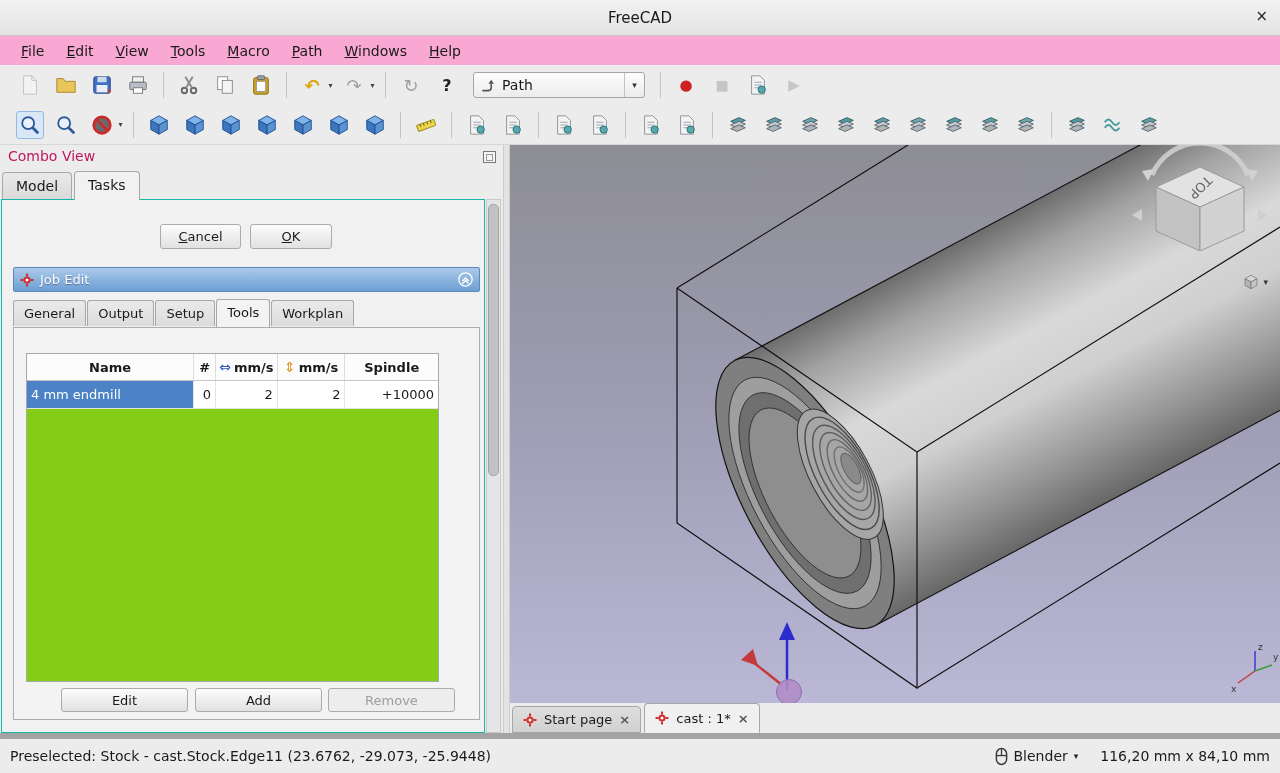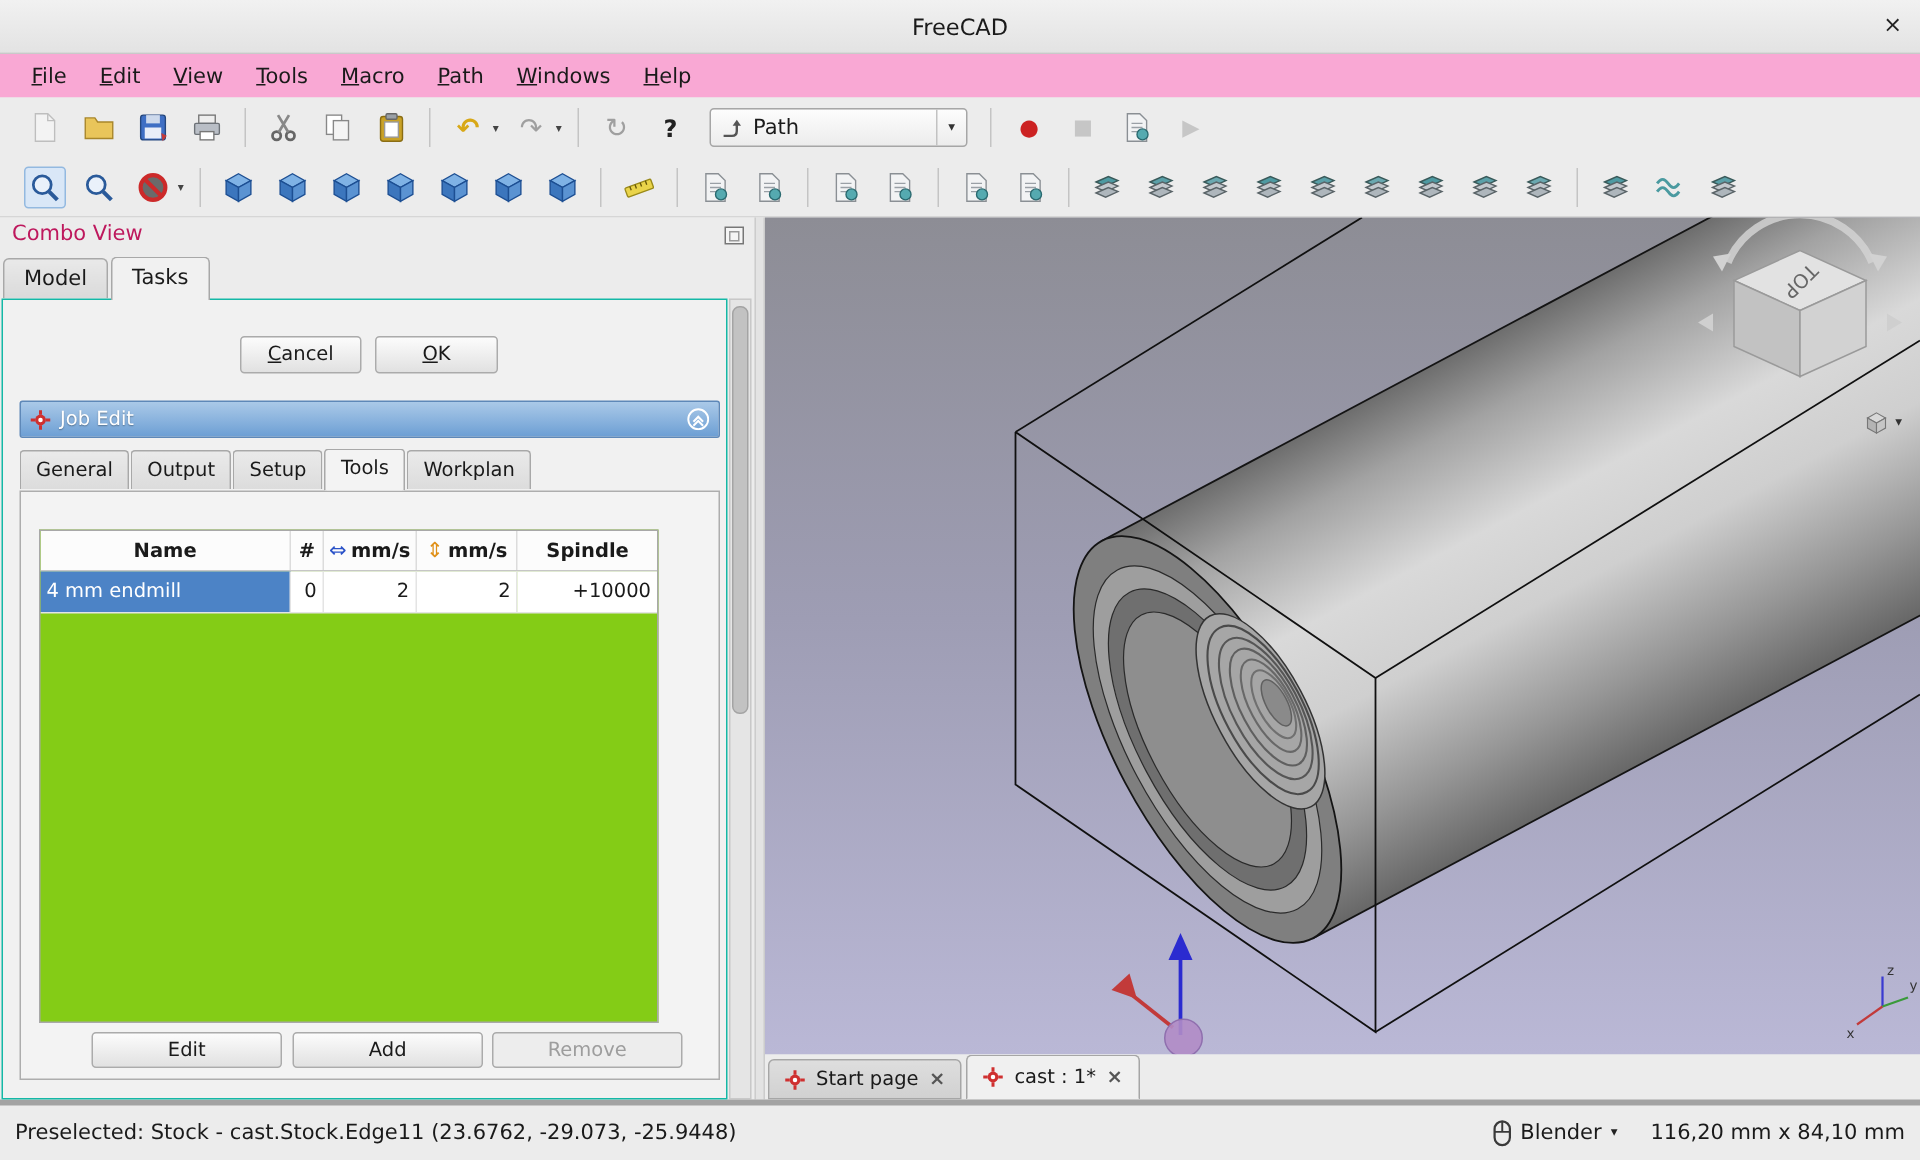--- a/index.html
+++ b/index.html
@@ -85,21 +85,21 @@
   .mini-nav{position:absolute;right:12px;top:128px;display:flex;align-items:center;gap:3px}
   .mini-nav .dd2{font-size:9px;color:#333}
 
   
   .vp-tabbar{position:absolute;left:510px;top:703px;width:770px;height:30px;display:flex;align-items:flex-end;gap:3px;padding-left:2px;background:#ececec}
   .vptab{height:27px;display:flex;align-items:center;gap:7px;padding:0 10px;border:1px solid #a6a6a6;border-radius:4px 4px 0 0;background:linear-gradient(#dedede,#d1d1d1);font-size:13px}
   .vptab.active{background:#f0f0f0;height:30px;border-bottom-color:#f0f0f0}
   .vp-close{color:#555;font-weight:bold;font-size:13px;line-height:1}
 
   
-  .statusbar{position:absolute;left:0;top:733px;width:1280px;height:40px;border-top:4px solid #a3a3a3;display:flex;align-items:center;padding:0 10px;font-size:14px;background:#ececec}
+  .statusbar{position:absolute;left:0;top:733px;width:1280px;height:40px;border-top:6px solid #a3a3a3;display:flex;align-items:center;padding:0 10px;font-size:14px;background:#ececec}
   .sb-right{margin-left:auto;display:flex;align-items:center;gap:6px}
   .sb-dd{font-size:9px;color:#222}
   .sb-dims{margin-left:16px;font-size:14px}
 </style>
 </head>
 <body>
 
 <svg width="0" height="0" style="position:absolute">
   <defs>
     <symbol id="sym-page" viewBox="0 0 24 24">

